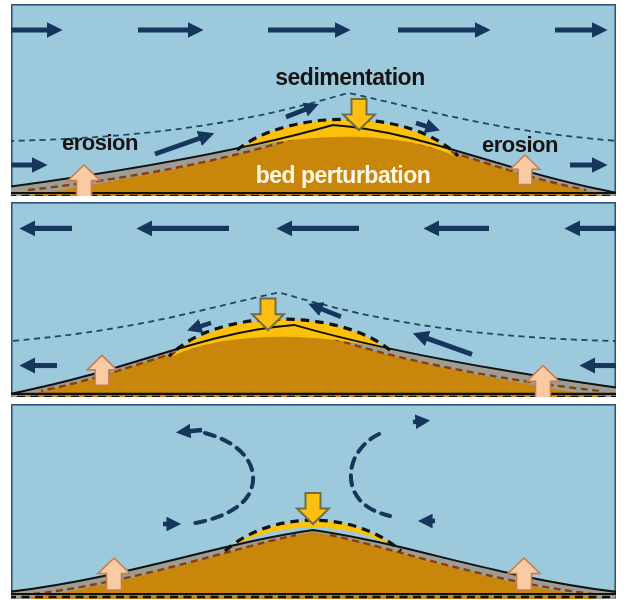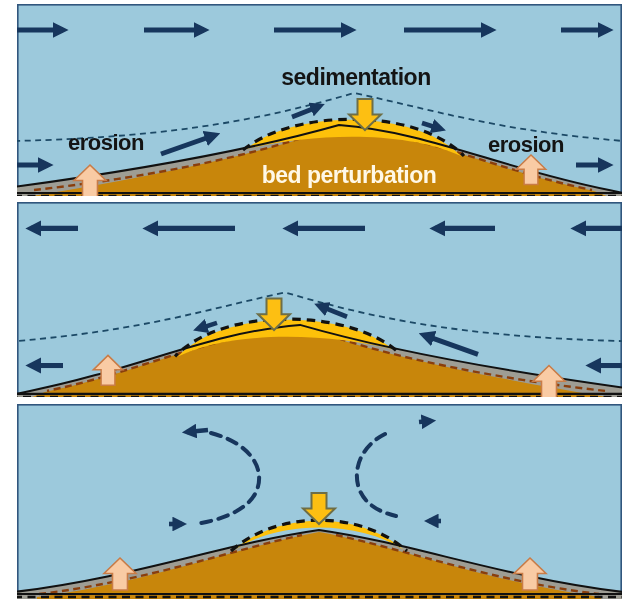--- a/index.html
+++ b/index.html
@@ -1,17 +1,17 @@
 <!DOCTYPE html>
 <html style="--water: #9CC9DC; --panel-border: #31567D; --arrow-navy: #17365D; --boundary-line: #1C4966; --bed-brown: #C8860B; --deposit-yellow: #FDC10A; --down-arrow-yellow: #FDBF12; --down-arrow-stroke: #6E6E46; --erosion-gray: #9E9D94; --eroded-profile-red: #8A3E0C; --uplift-peach: #F9CBA4; --uplift-peach-stroke: #C97C47; --outline-black: #111111; --label-dark: #141414; --label-cream: #FFF8E7;"><head>
 <meta charset="utf-8">
 <style>
   html,body{margin:0;padding:0;background:#ffffff;}
   body{width:631px;height:600px;overflow:hidden;font-family:"Liberation Sans",sans-serif;}
-  .figure{padding:4px 13px 0 17px;}
+  .figure{padding:4px 13px 0 11px;}
   svg.panel{display:block;}
   #panel1{margin-bottom:6px;}
   #panel2{margin-bottom:7px;}
 
   .water-rect{fill:var(--water,#9CC9DC);stroke:var(--panel-border,#31567D);stroke-width:1.6;}
   .flow-line{stroke:var(--arrow-navy,#17365D);stroke-width:5;fill:none;}
   .flow-line.sm{stroke-width:4.6;}
   .ah-fill{fill:var(--arrow-navy,#17365D);}
   .boundary{stroke:var(--boundary-line,#1C4966);stroke-width:1.8;stroke-dasharray:6 4.5;fill:none;}
   .gray-fill{fill:var(--erosion-gray,#9E9D94);}

